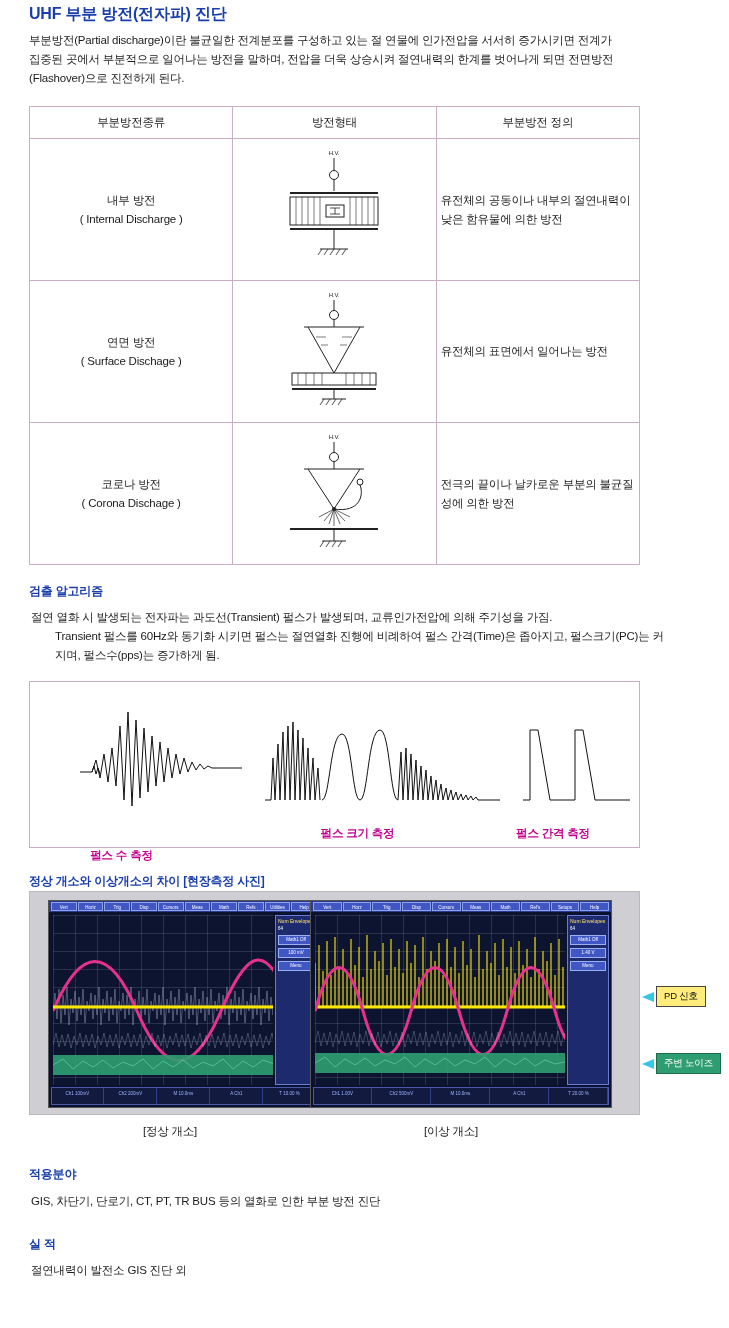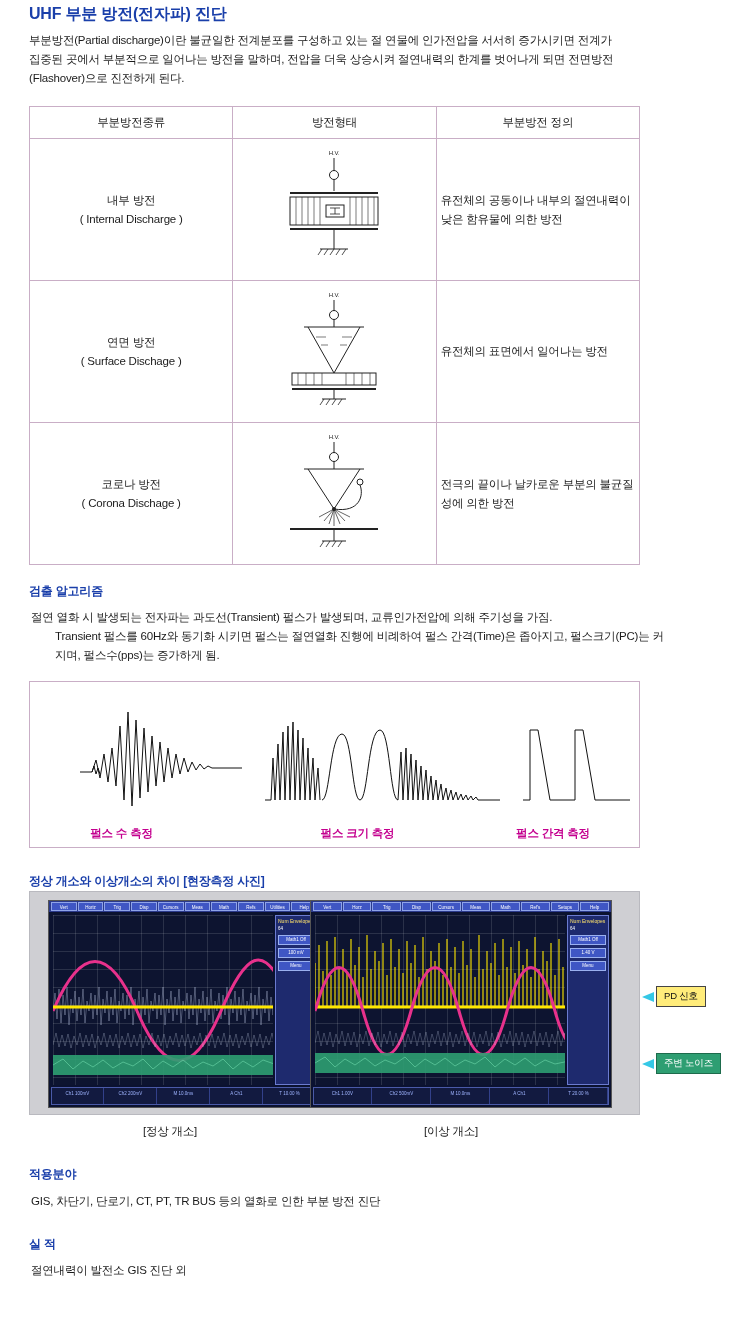--- a/index.html
+++ b/index.html
@@ -404,21 +404,21 @@
                  L443 118 L446 115 L448 118 L470 118"></path>
       </g>
 
       <g fill="none" stroke="#111" stroke-width="1">
         <path d="M500 118 L500 48 L508 48 L520 118 L520 118"></path>
         <path d="M520 118 L545 118 L545 48 L553 48 L565 118 L600 118"></path>
         <path d="M493 118 L500 118"></path>
       </g>
     </svg>
   </div>
-  <div class="wave-caption" style="left:29px; width:185px;">펄스 수 측정</div>
+  <div class="wave-caption" style="left:29px; width:185px;margin-top:22px;">펄스 수 측정</div>
   <div class="wave-caption" style="left:260px; width:195px;text-align:center;">펄스 크기 측정</div>
   <div class="wave-caption" style="left:463px; width:180px;">펄스 간격 측정</div>
 
   <div class="sec-head" style="left:29px; top:873px;">정상 개소와 이상개소의 차이 [현장측정 사진]</div>
 
   <div class="scope-wrap">
 
     <div class="scope left">
       <div class="menubar">
         <span>Vert</span>

